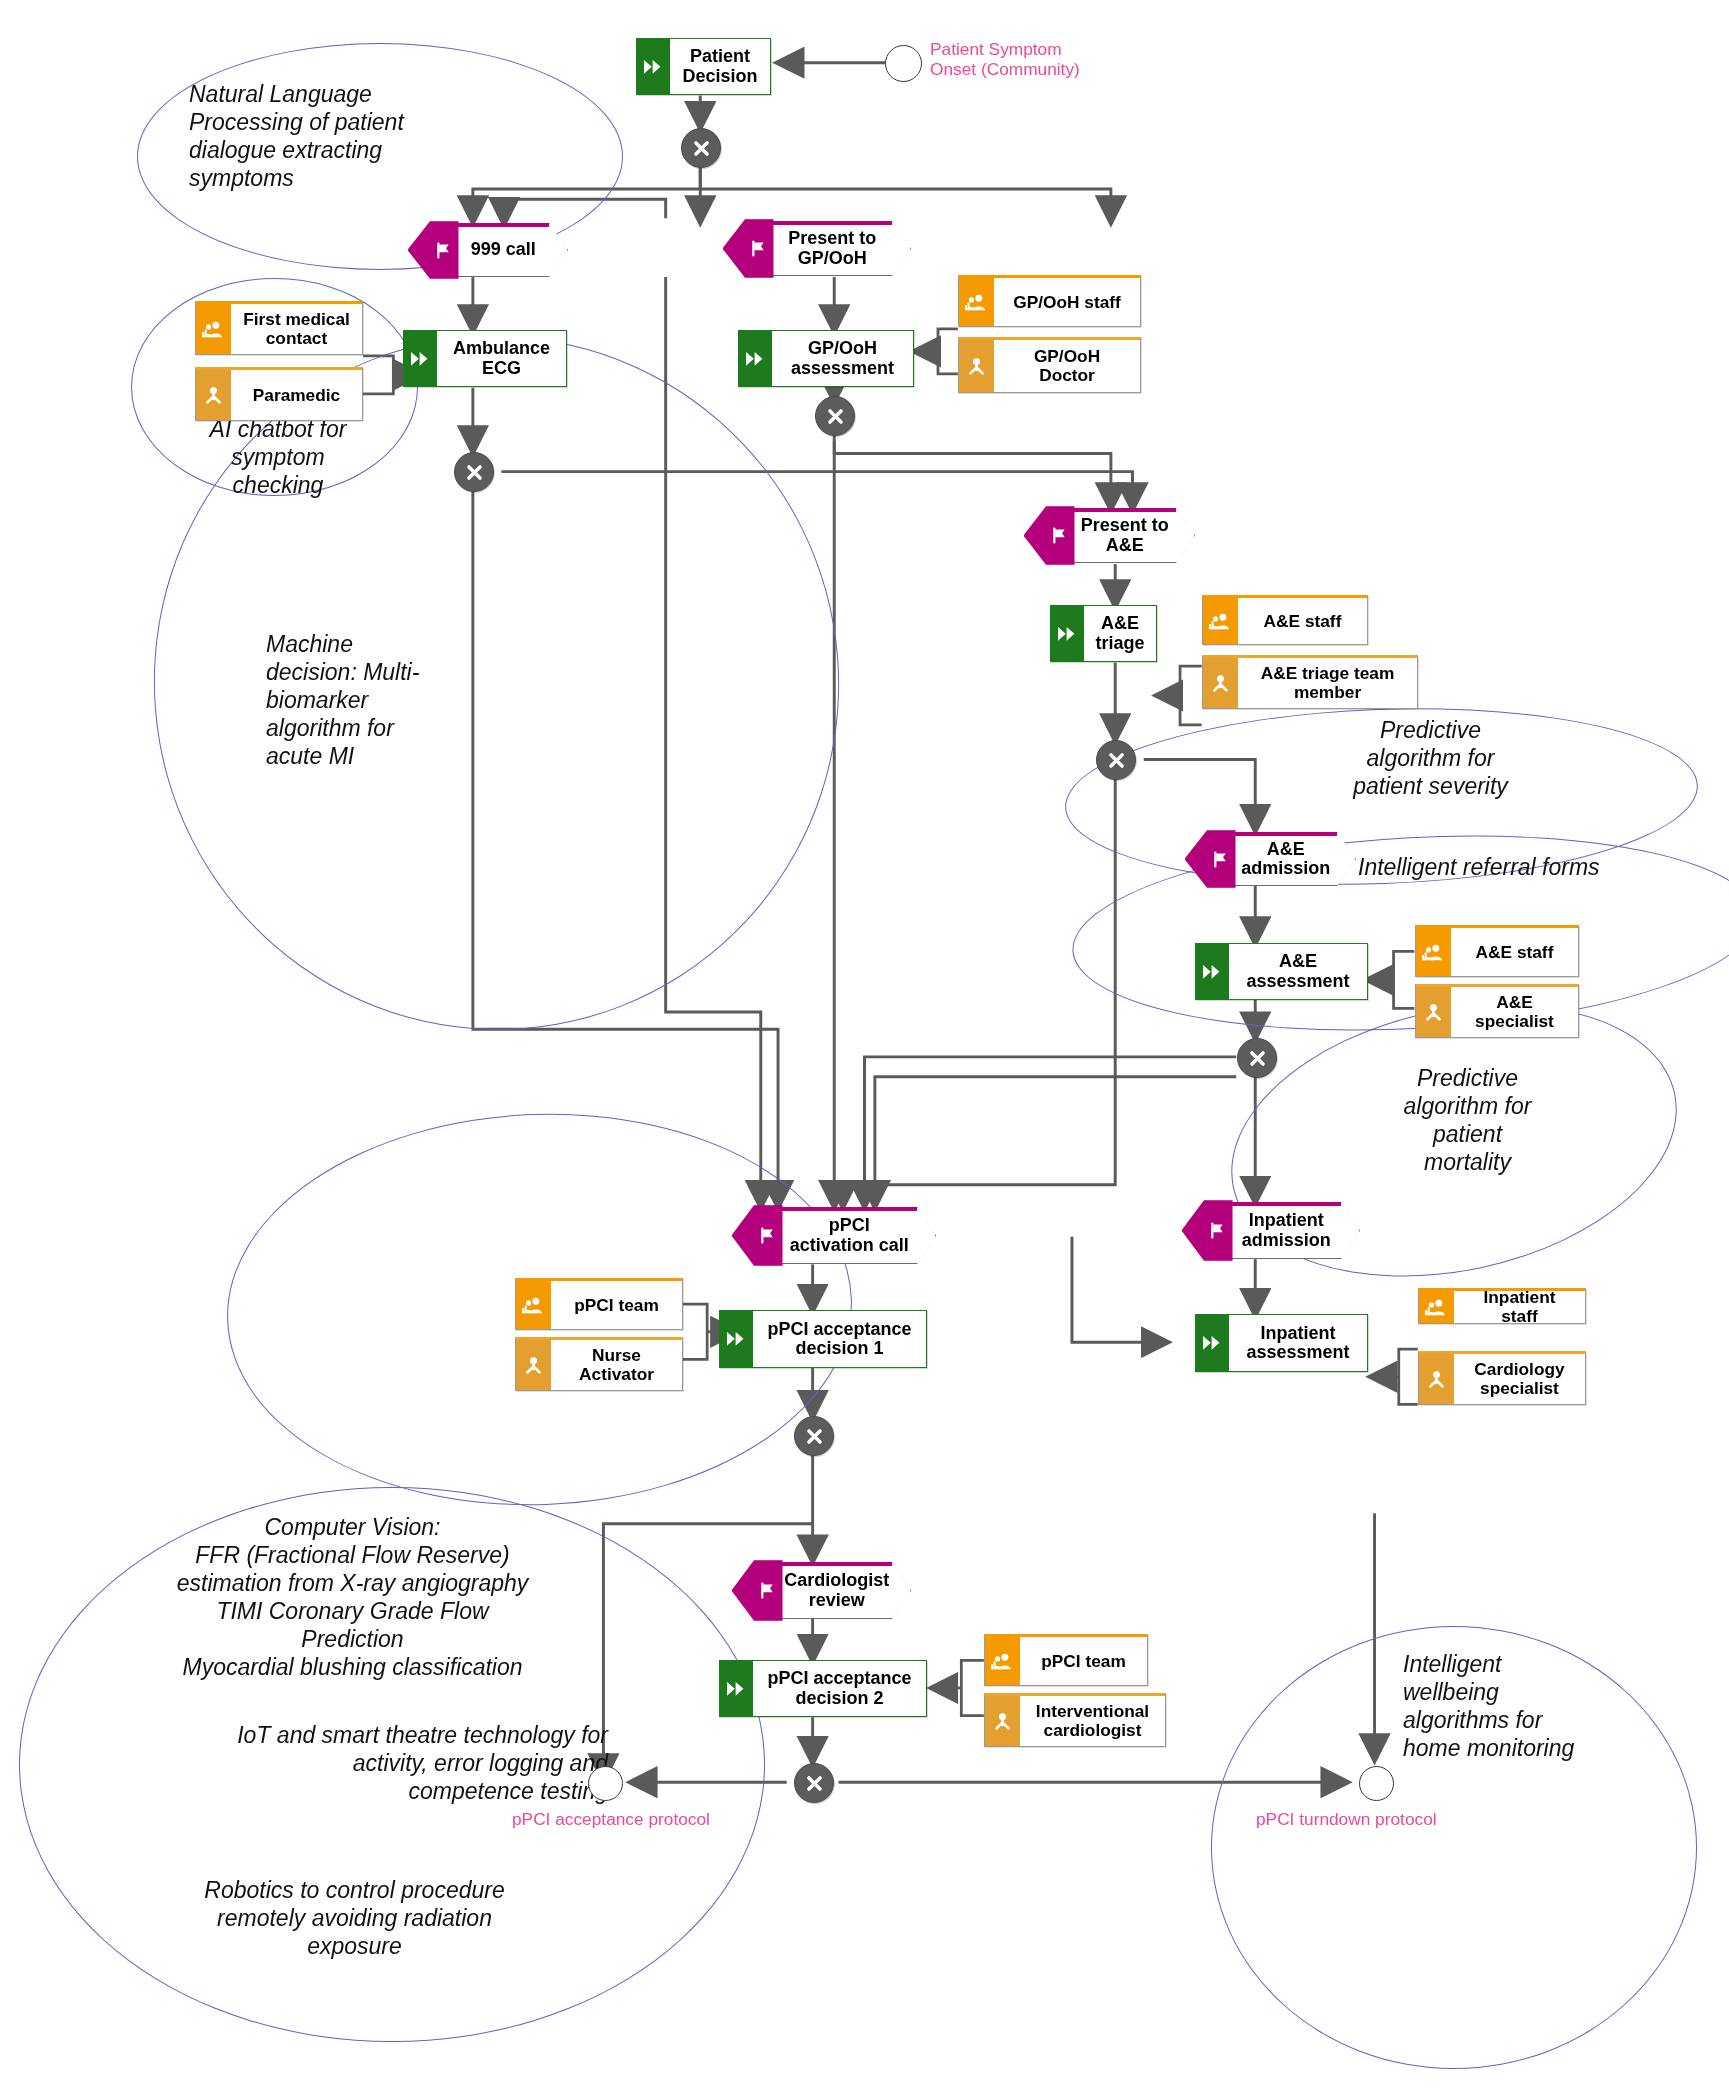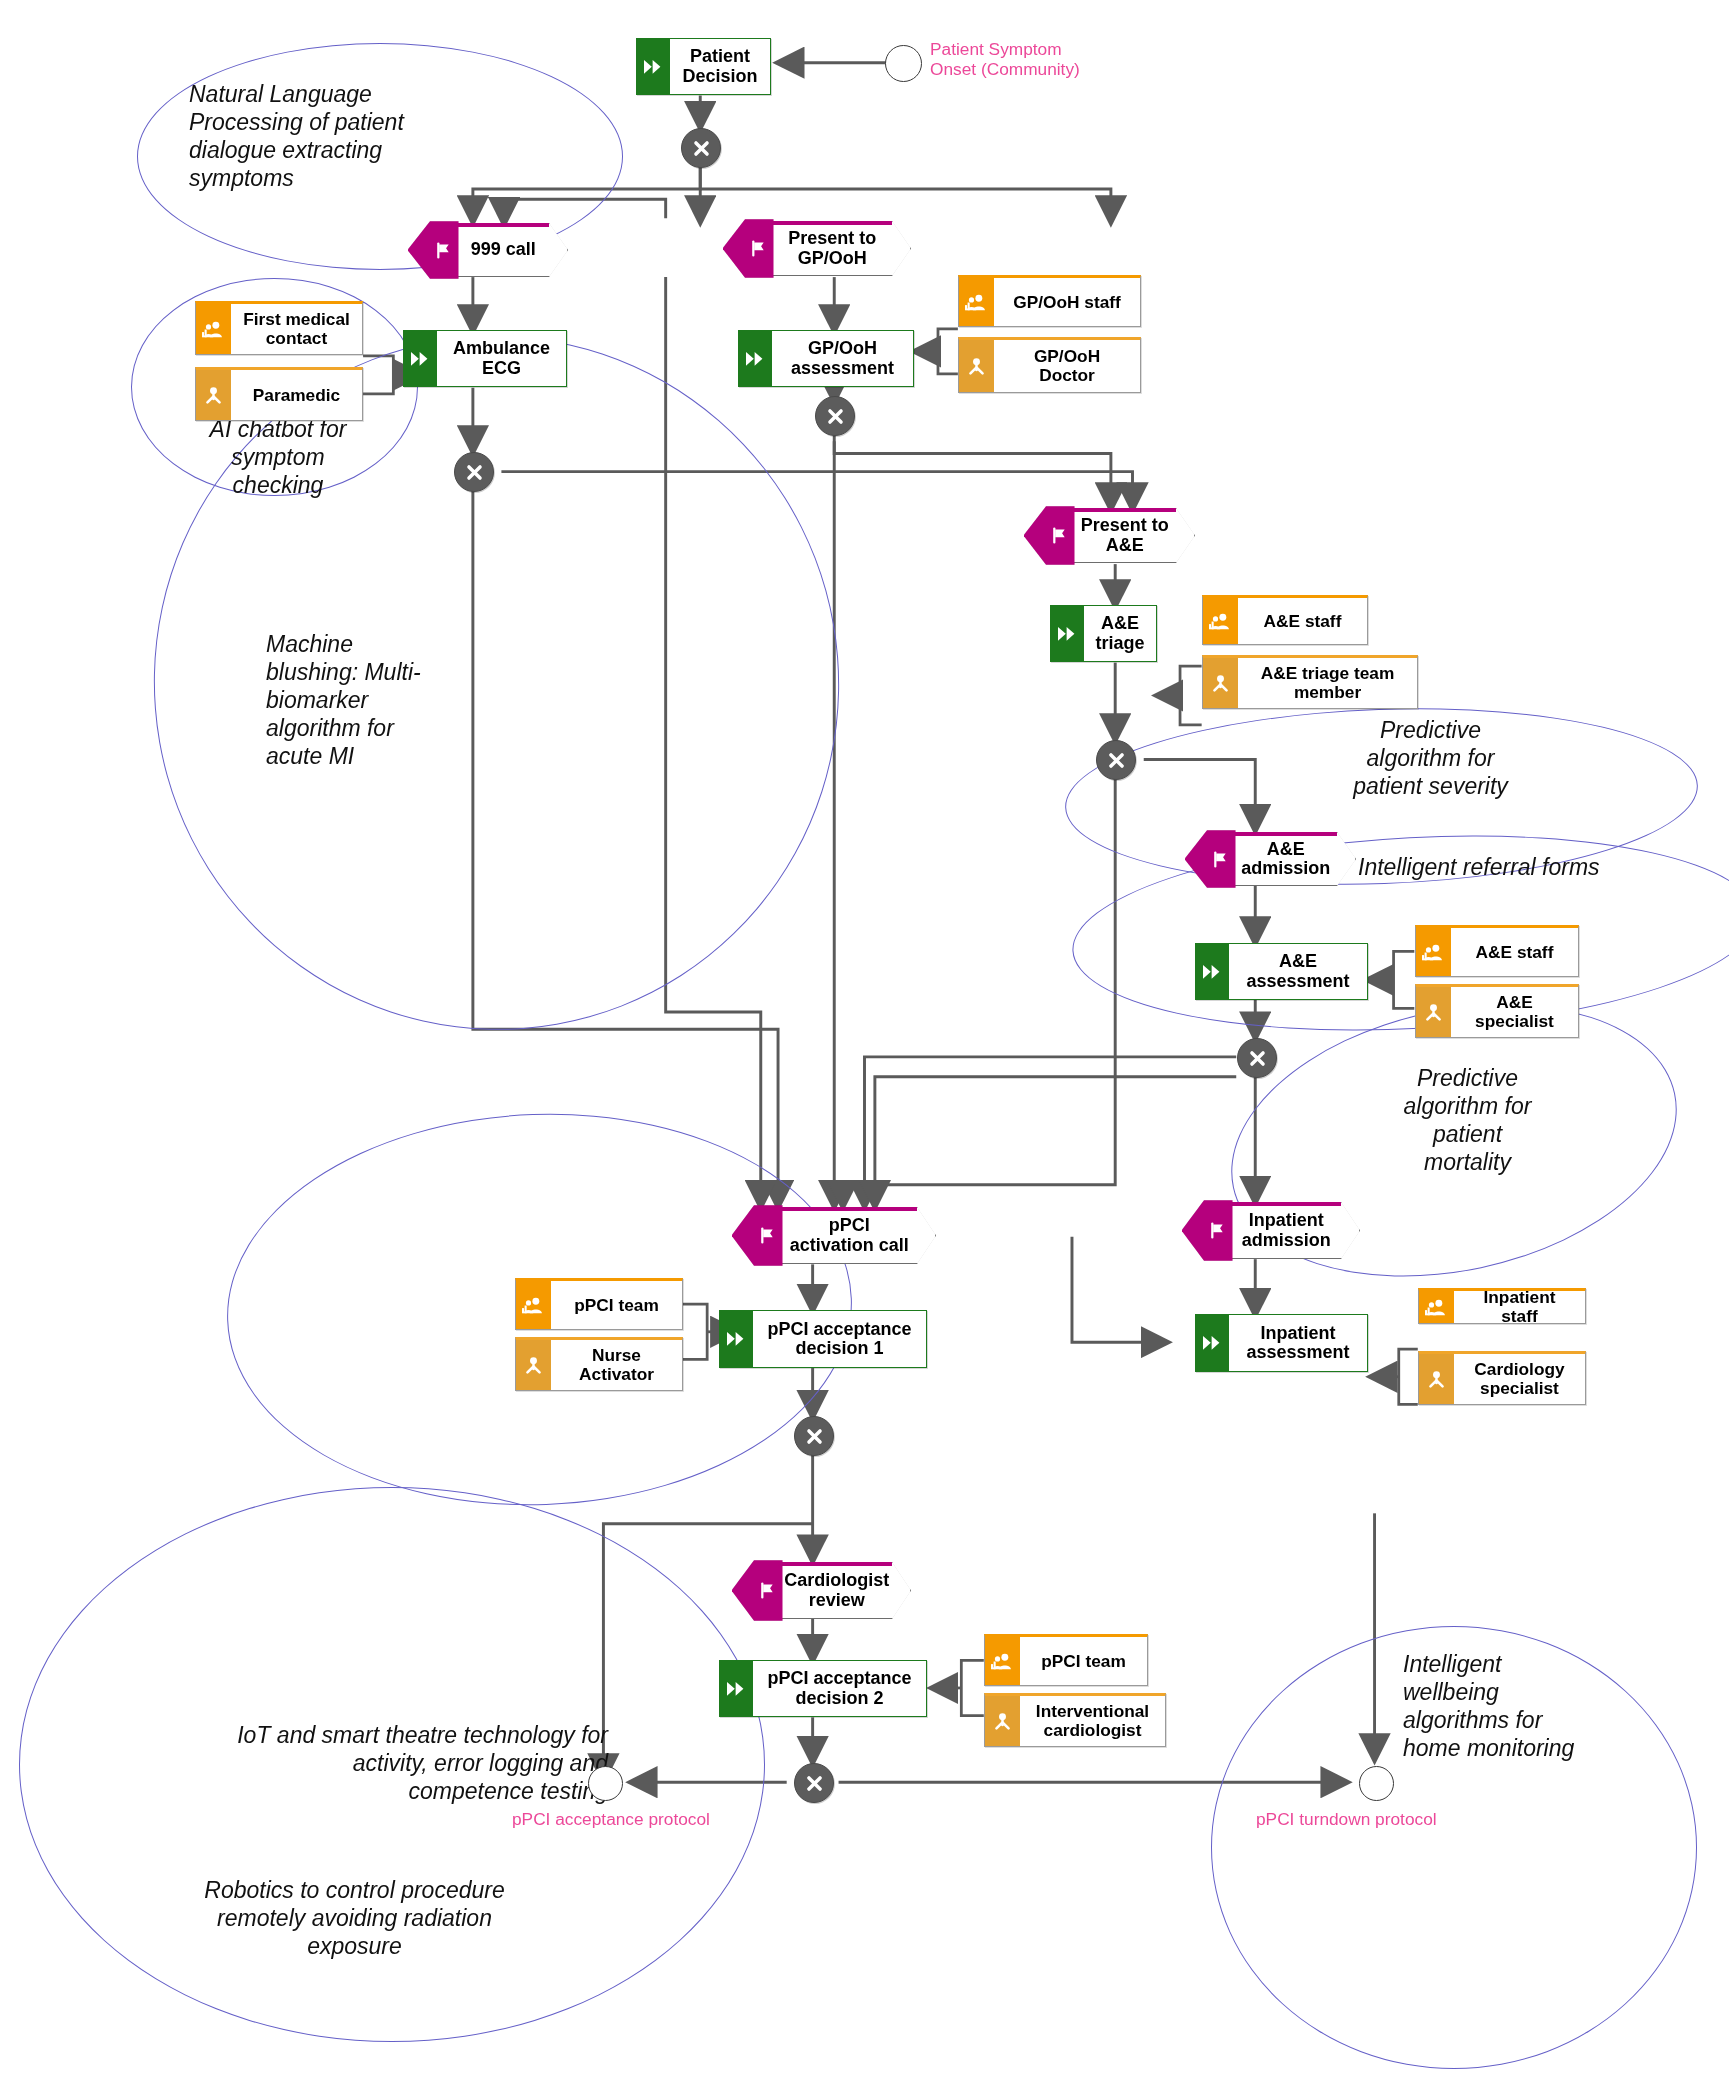--- a/index.html
+++ b/index.html
@@ -178,32 +178,38 @@
   <div class="ell" style="left:1211px;top:1626px;width:484px;height:441px;"></div>
 
   <div class="anno l" style="left:189px;top:80px;width:346px;white-space:pre-line;">Natural Language
 Processing of patient
 dialogue extracting
 symptoms</div>
   <div class="anno c" style="left:157px;top:415px;width:242px;white-space:pre-line;">AI chatbot for
 symptom
 checking</div>
   <div class="anno l" style="left:266px;top:630px;width:242px;white-space:pre-line;">Machine
-blushing: Multi-
+decision: Multi-
 biomarker
 algorithm for
 acute MI</div>
   <div class="anno c" style="left:1288px;top:716px;width:285px;white-space:pre-line;">Predictive
 algorithm for
 patient severity</div>
   <div class="anno l" style="left:1358px;top:853px;width:372px;white-space:pre-line;">Intelligent referral forms</div>
   <div class="anno c" style="left:1342px;top:1064px;width:251px;white-space:pre-line;">Predictive
 algorithm for
 patient
 mortality</div>
+  <div class="anno c" style="left:67px;top:1513px;width:571px;white-space:pre-line;">Computer Vision:
+FFR (Fractional Flow Reserve)
+estimation from X-ray angiography
+TIMI Coronary Grade Flow
+Prediction
+Myocardial blushing classification</div>
   <div class="anno r" style="left:67px;top:1721px;width:541px;white-space:pre-line;">IoT and smart theatre technology for
 activity, error logging and
 competence testing</div>
   <div class="anno c" style="left:95px;top:1876px;width:519px;white-space:pre-line;">Robotics to control procedure
 remotely avoiding radiation
 exposure</div>
   <div class="anno l" style="left:1403px;top:1650px;width:259px;white-space:pre-line;">Intelligent
 wellbeing
 algorithms for
 home monitoring</div>

